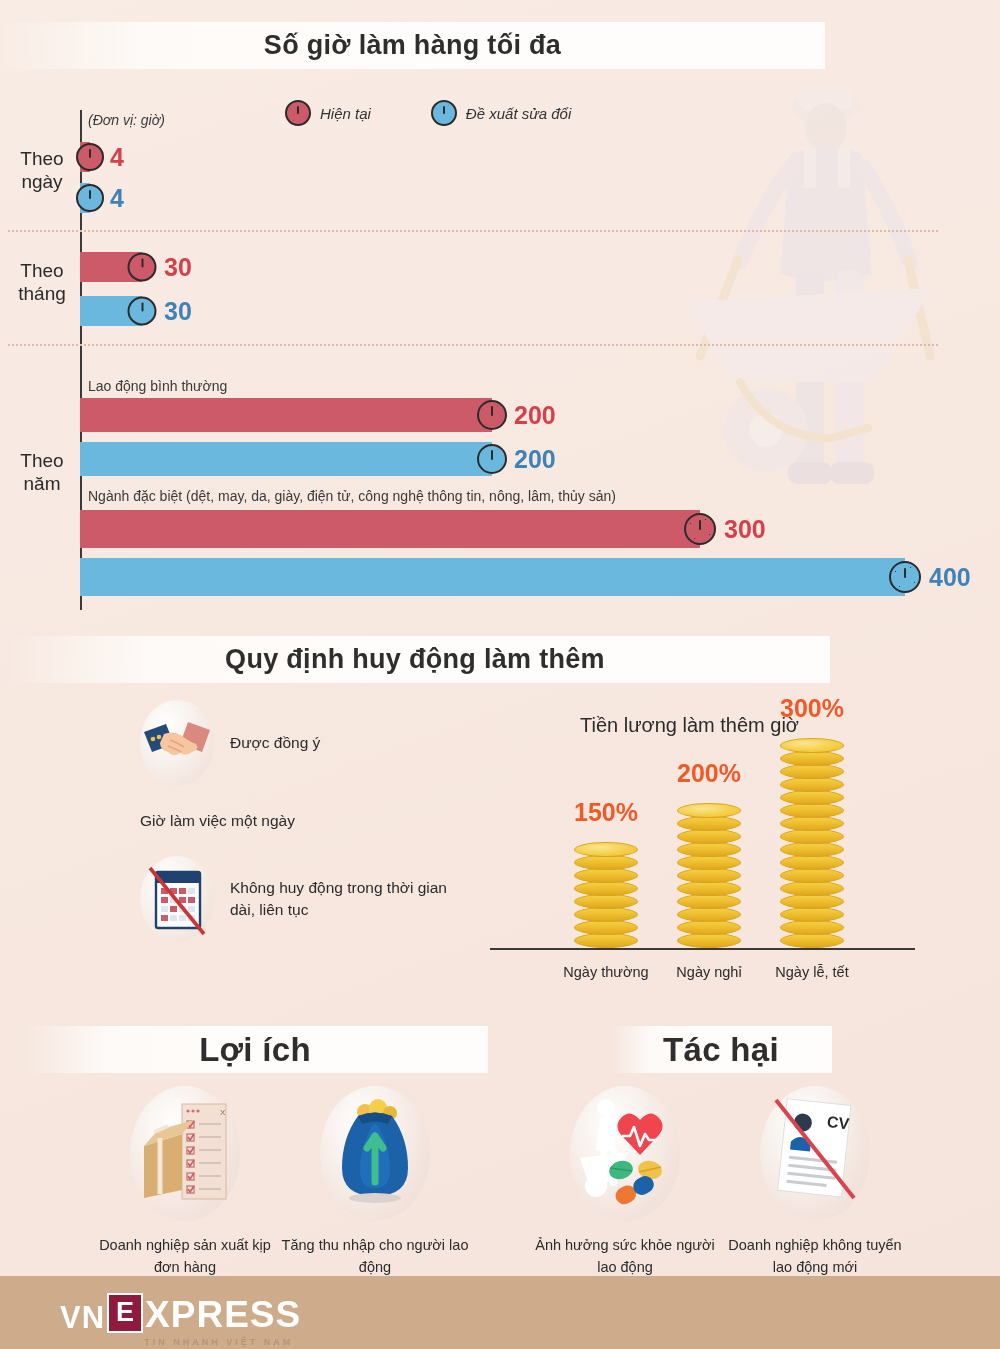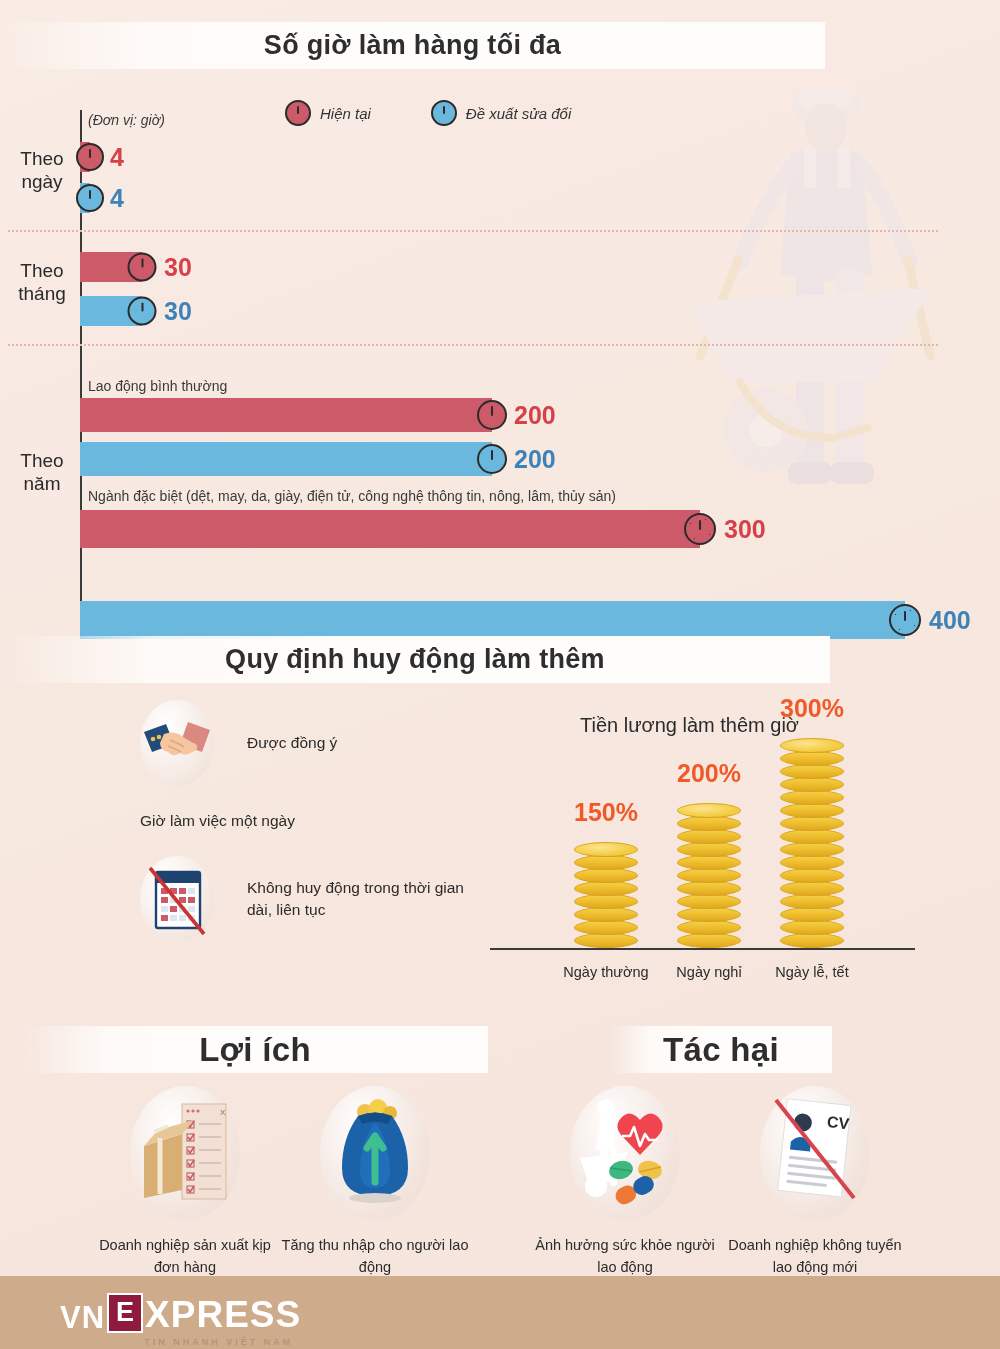--- a/index.html
+++ b/index.html
@@ -72,21 +72,21 @@
   .bar.blue .val { color: #3d82b8; }
 
   .sublabel { position: absolute; left: 88px; font-size: 14px; color: #3a3a3a; white-space: nowrap; }
 
   
   #worker { position: absolute; right: 60px; top: 70px; width: 260px; height: 540px;
             opacity: .45; pointer-events: none; }
 
   
   #regs { position: absolute; left: 140px; top: 700px; width: 330px; }
-  .reg-row { display: flex; align-items: center; gap: 33px; margin-bottom: 24px; }
+  .reg-row { display: flex; align-items: center; gap: 16px; margin-bottom: 24px; }
   .reg-ico { position: relative; flex: 0 0 auto; width: 74px; height: 86px;
              border-radius: 50%/50%;
              background: radial-gradient(ellipse at 35% 30%, #ffffff 0%, #f4e7e0 70%, #ecdcd3 100%); }
   .reg-text { font-size: 15.5px; color: #2b2b2b; line-height: 1.45; }
 
   
   #wage { position: absolute; left: 480px; top: 700px; width: 460px; height: 290px; }
   #wage .wtitle { position: absolute; left: 100px; top: 14px; font-size: 20px; color: #2b2b2b; white-space: nowrap; }
   .wbaseline { position: absolute; left: 10px; top: 248px; width: 425px; height: 2px; background: #3a3a3a; }
   .stack { position: absolute; bottom: 42px; width: 72px; }
@@ -230,21 +230,21 @@
     </div>
 
     <div class="sublabel" style="top:388px;">Ngành đặc biệt (dệt, may, da, giày, điện tử, công nghệ thông tin, nông, lâm, thủy sản)</div>
 
     <div class="bar red" style="top:410px;width:620px;height:38px;">
       <span class="clock endclock" style="width:32px;height:32px;left:620px;">
           <span class="ticks"></span>
         </span>
       <span class="val" style="left:644px;">300</span>
     </div>
-    <div class="bar blue" style="top:458px;width:825px;height:38px;margin-top:43px;">
+    <div class="bar blue" style="top:458px;width:825px;height:38px;">
       <span class="clock blue endclock" style="width:32px;height:32px;left:825px;">
           <span class="ticks"></span>
         </span>
       <span class="val" style="left:849px;">400</span>
     </div>
   </div>
 
   <div class="banner" style="left:0;top:636px;width:830px;">
     <div class="banner-title">Quy định huy động làm thêm</div>
   </div>

